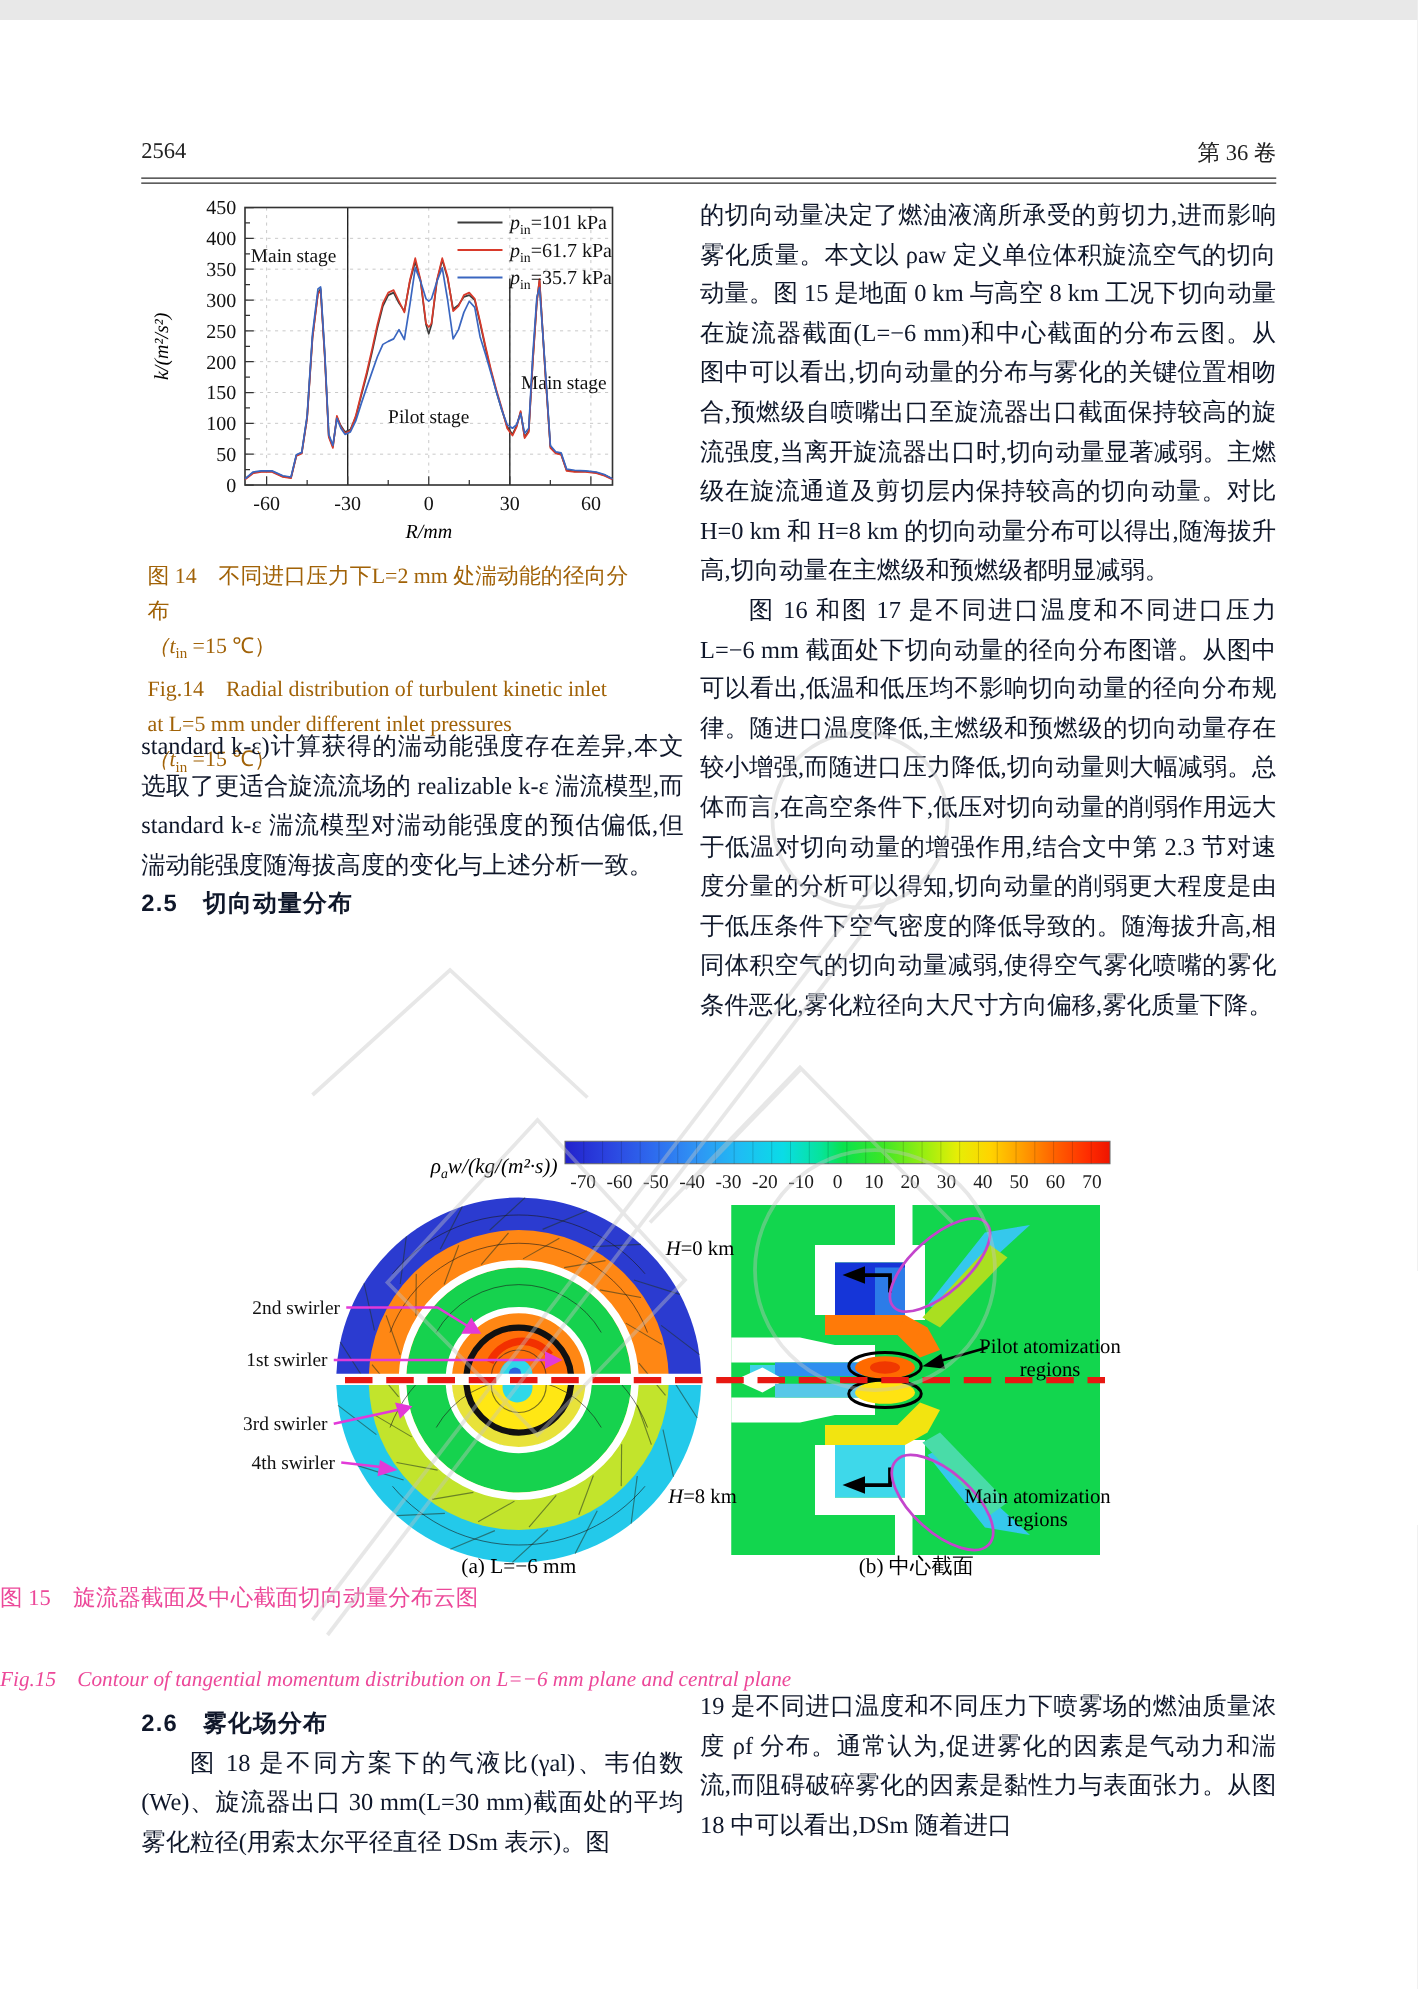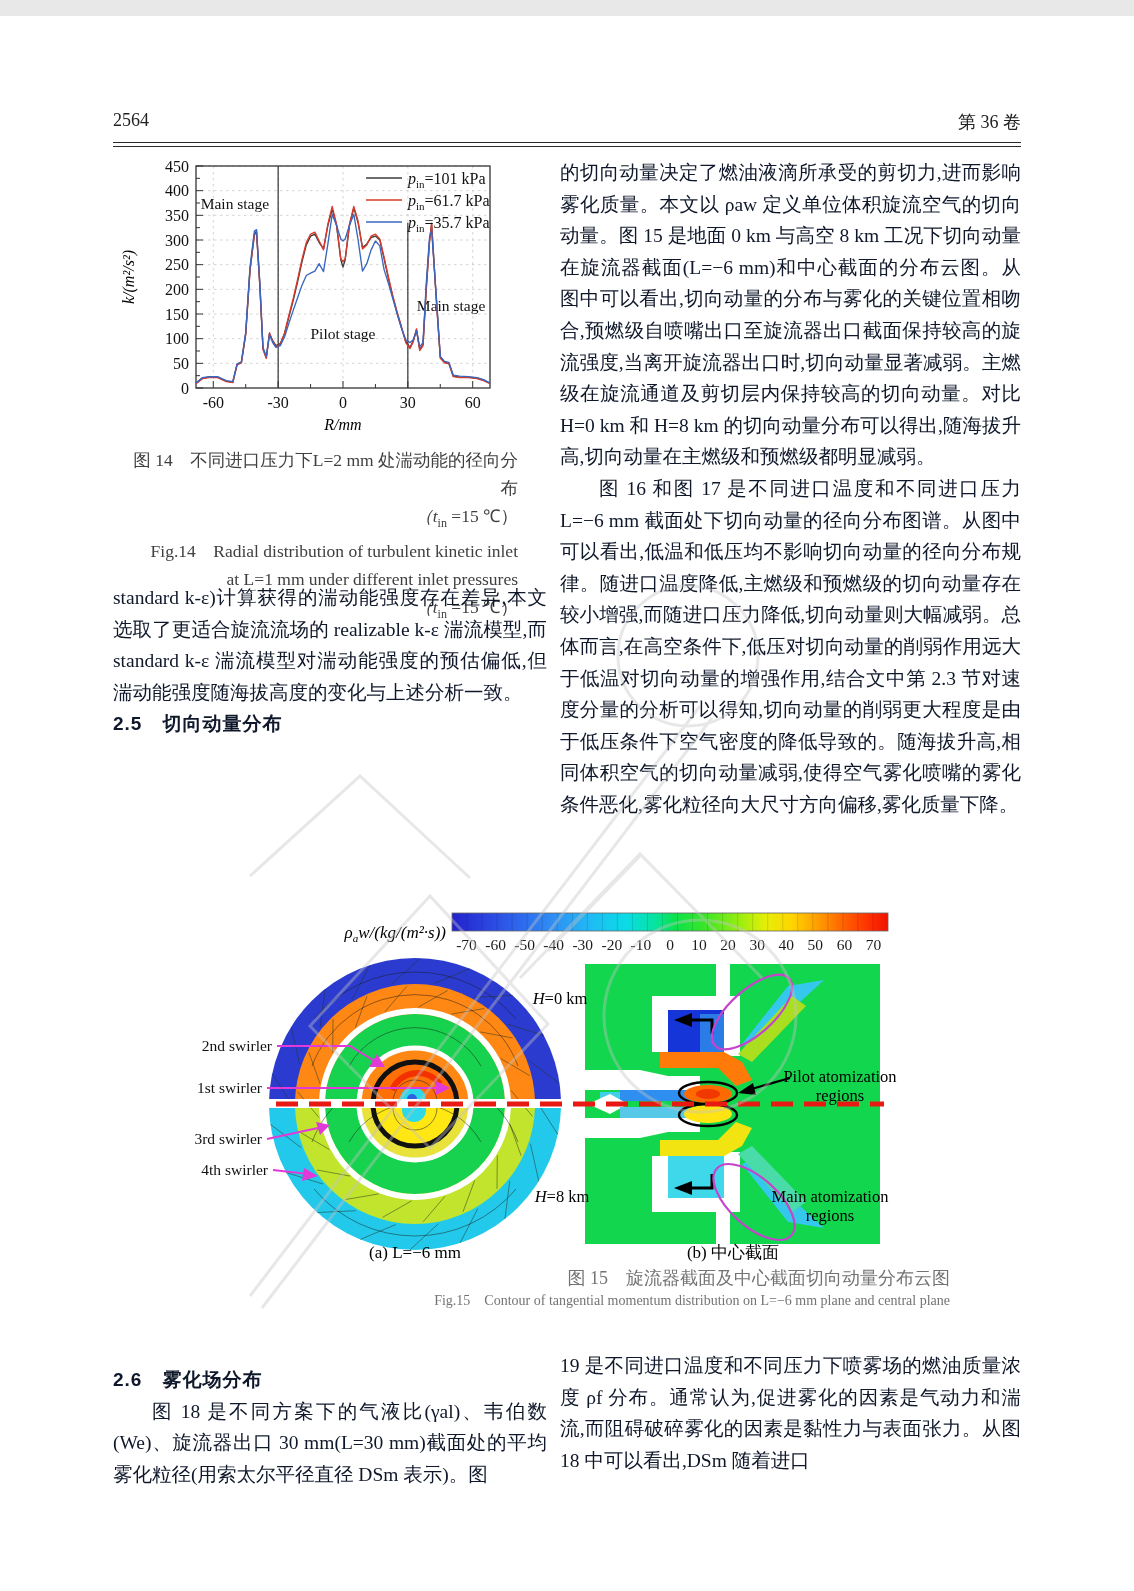--- a/index.html
+++ b/index.html
@@ -7,38 +7,38 @@
         font-family:"Liberation Serif",serif;color:#1c1c1c;overflow:hidden;}
   
   .hdr{position:absolute;left:113px;top:94px;width:908px;display:flex;justify-content:space-between;
        font-size:18px;color:#222;}
   .hdr .jt{letter-spacing:14px;}
   .rule{position:absolute;left:113px;top:126px;width:908px;height:3px;
         border-top:1.6px solid #2a2a2a;border-bottom:1.6px solid #2a2a2a;}
   
   .fig14{position:absolute;left:118px;top:142px;width:400px;}
   .fig14 svg{display:block;}
-  .figcap{font-size:17.5px;text-align:right;line-height:28px;color:#404040;}
+  .figcap{font-size:17.5px;text-align:left;line-height:28px;color:#a16207;}
   .figcap .sub{font-size:12px;}
   .figcap .it{font-style:italic;}
   
   .col{position:absolute;font-size:19.5px;line-height:31.6px;text-align:justify;color:#0f172a;}
   .col p{margin:0;}
   .col p.ind{text-indent:2em;}
   .sechead{font-family:"Liberation Sans",sans-serif;font-weight:bold;font-size:19px;
            margin:3px 0 3px 0;letter-spacing:1px;}
   #left-col{left:113px;top:566px;width:434px;}
   #right-col{left:560px;top:141px;width:461px;}
   #left-col2{left:113px;top:1348px;width:434px;}
   #right-col2{left:560px;top:1334px;width:461px;}
   
   #fig15{position:absolute;left:0;top:878px;}
-  .f15cap{position:absolute;left:0;width:950px;text-align:right;color:#737373;}
+  .f15cap{position:absolute;left:0;width:950px;text-align:left;color:#ec4899;}
   #f15zh{top:1250px;font-size:18px;}
-  #f15en{top:1276px;font-size:14px;}
+  #f15en{top:1316px;font-size:17px;font-style:italic;}
   
   #wm{position:absolute;left:0;top:0;pointer-events:none;opacity:.4;}
   svg text{user-select:none;}
 </style>
 </head>
 <body>
 
 <div class="page">
 
   <div class="hdr">
@@ -121,21 +121,21 @@
         <text x="290" y="25.5" font-size="16" fill="#111"><tspan font-style="italic">p</tspan><tspan dy="4" font-size="11">in</tspan><tspan dy="-4">=101 kPa</tspan></text>
         <line x1="248" x2="284" y1="42" y2="42" stroke="#d93a2b" stroke-width="1.6"></line>
         <text x="290" y="47.5" font-size="16" fill="#111"><tspan font-style="italic">p</tspan><tspan dy="4" font-size="11">in</tspan><tspan dy="-4">=61.7 kPa</tspan></text>
         <line x1="248" x2="284" y1="64" y2="64" stroke="#3a66c0" stroke-width="1.6"></line>
         <text x="290" y="69.5" font-size="16" fill="#111"><tspan font-style="italic">p</tspan><tspan dy="4" font-size="11">in</tspan><tspan dy="-4">=35.7 kPa</tspan></text>
       </svg>
     <div class="figcap">
       <div>图 14　不同进口压力下L=2 mm 处湍动能的径向分布</div>
       <div><span class="it">（t</span><sub class="sub">in</sub><span> =15 ℃）</span></div>
       <div>Fig.14　Radial distribution of turbulent kinetic inlet</div>
-      <div>at L=1 mm under different inlet pressures</div>
+      <div>at L=5 mm under different inlet pressures</div>
       <div><span class="it">（t</span><sub class="sub">in</sub><span> =15 ℃）</span></div>
     </div>
   </div>
 
   <div class="col" id="left-col">
     <p>standard k-ε)计算获得的湍动能强度存在差异,本文选取了更适合旋流流场的 realizable k-ε 湍流模型,而 standard k-ε 湍流模型对湍动能强度的预估偏低,但湍动能强度随海拔高度的变化与上述分析一致。</p>
     <p class="sechead">2.5　切向动量分布</p>
   </div>
 
   <div class="col" id="right-col">

